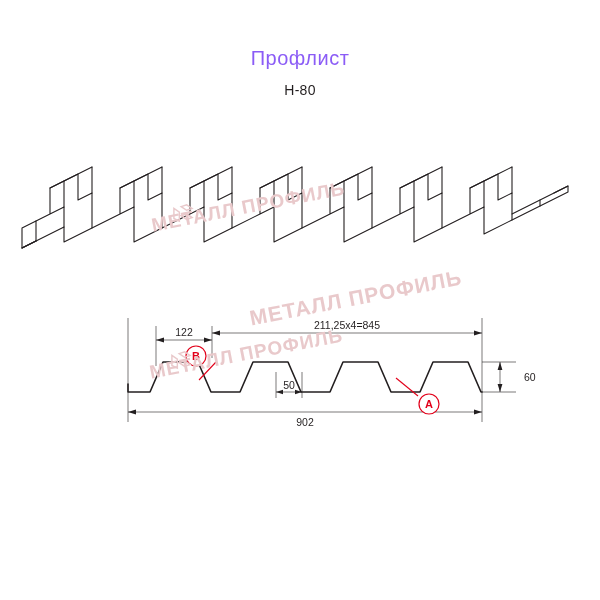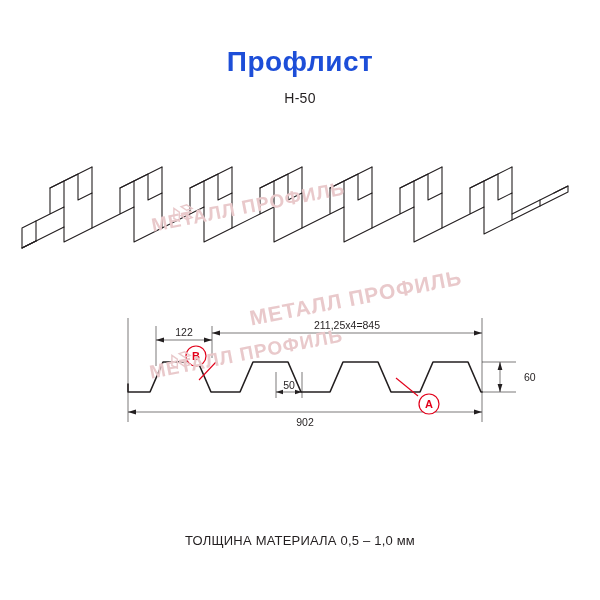--- a/index.html
+++ b/index.html
@@ -21,24 +21,24 @@
 
   
   .header {
     position: absolute;
     left: 0;
     top: 48px;
     width: 100%;
     text-align: center;
   }
   .title {
-    font-size: 28px;
-    font-weight: bold;
+    font-size: 20px;
+    font-weight: normal;
     letter-spacing: 0.5px;
-    color: #1d4ed8;
+    color: #8b5cf6;
     line-height: 1;
   }
   .subtitle {
     margin-top: 14px;
     font-size: 14px;
     color: #231f20;
     letter-spacing: 0.3px;
   }
 
   
@@ -106,21 +106,21 @@
     font-family: "Liberation Sans", sans-serif;
   }
 </style>
 </head>
 <body>
 
 <div class="page">
 
   <div class="header">
     <div class="title">Профлист</div>
-    <div class="subtitle">Н-50</div>
+    <div class="subtitle">Н-80</div>
   </div>
 
   <div class="iso-wrap">
     <svg width="600" height="150" viewBox="0 0 600 150">
       <g fill="none" stroke="#231f20" stroke-width="1.1" stroke-linejoin="round" stroke-linecap="round">
 
         <path d="M22 120 L22 100 L36 93 L36 113 Z"></path>
         <path d="M22 120 L36 113"></path>
 
         <path d="M36 93 L50 86 L50 60 L78 46 L78 72 L92 65 L92 100 L64 114 L64 79 L50 86"></path>
@@ -259,15 +259,14 @@
     </g>
   </svg>
   <svg class="wm-logo l2" viewBox="0 0 24 22">
     <g fill="none" stroke="#e9c9cb" stroke-width="1.6">
       <path d="M2 17 L2 6 L8 10 L8 20 Z"></path>
       <path d="M10 4 L16 2 L22 6 L16 8 Z"></path>
       <path d="M10 14 L16 12 L22 16 L16 18 Z"></path>
     </g>
   </svg>
 
-  <div class="footer">ТОЛЩИНА МАТЕРИАЛА 0,5 – 1,0 мм</div>
 
 </div>
 
 </body></html>

